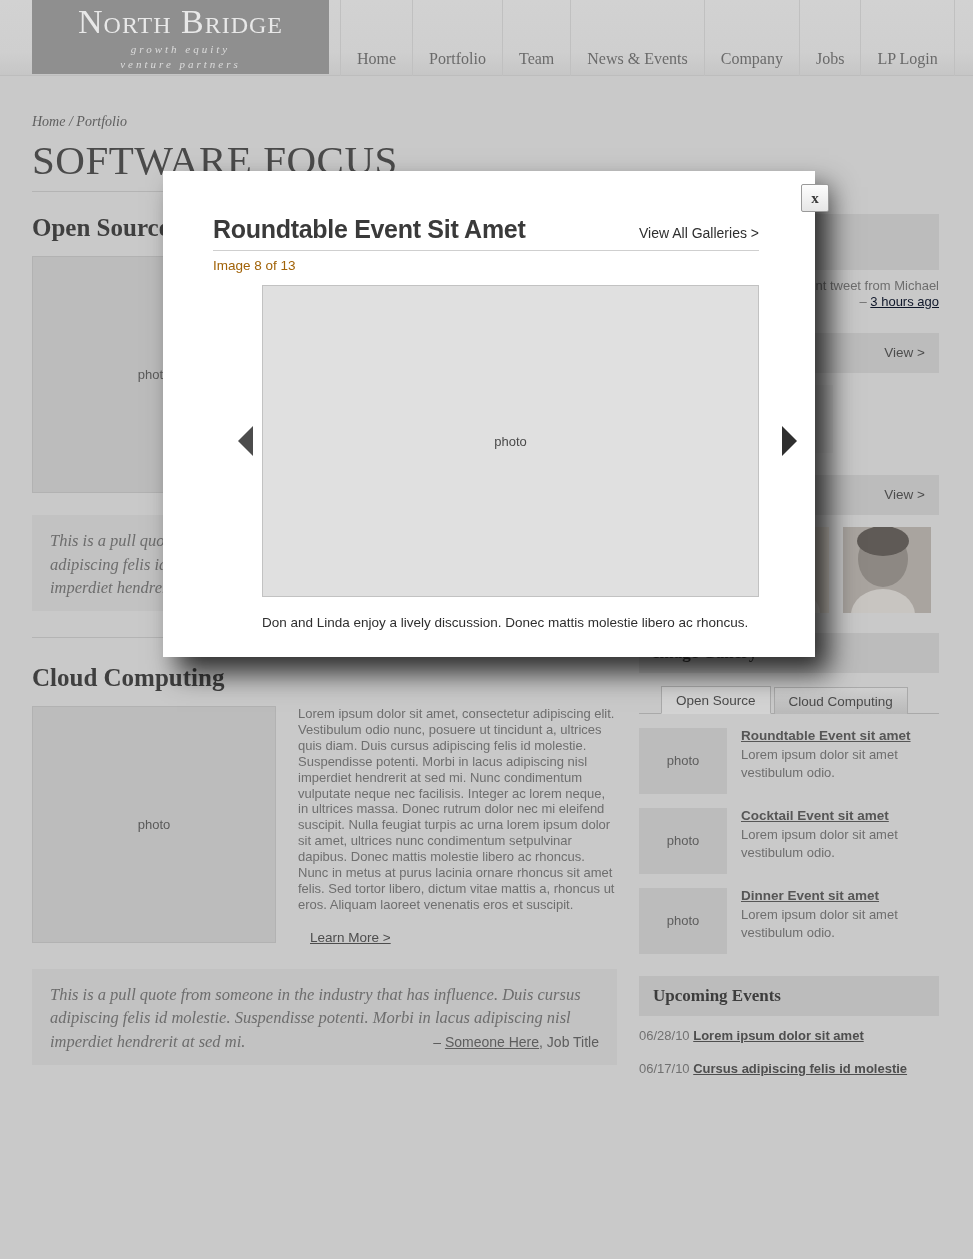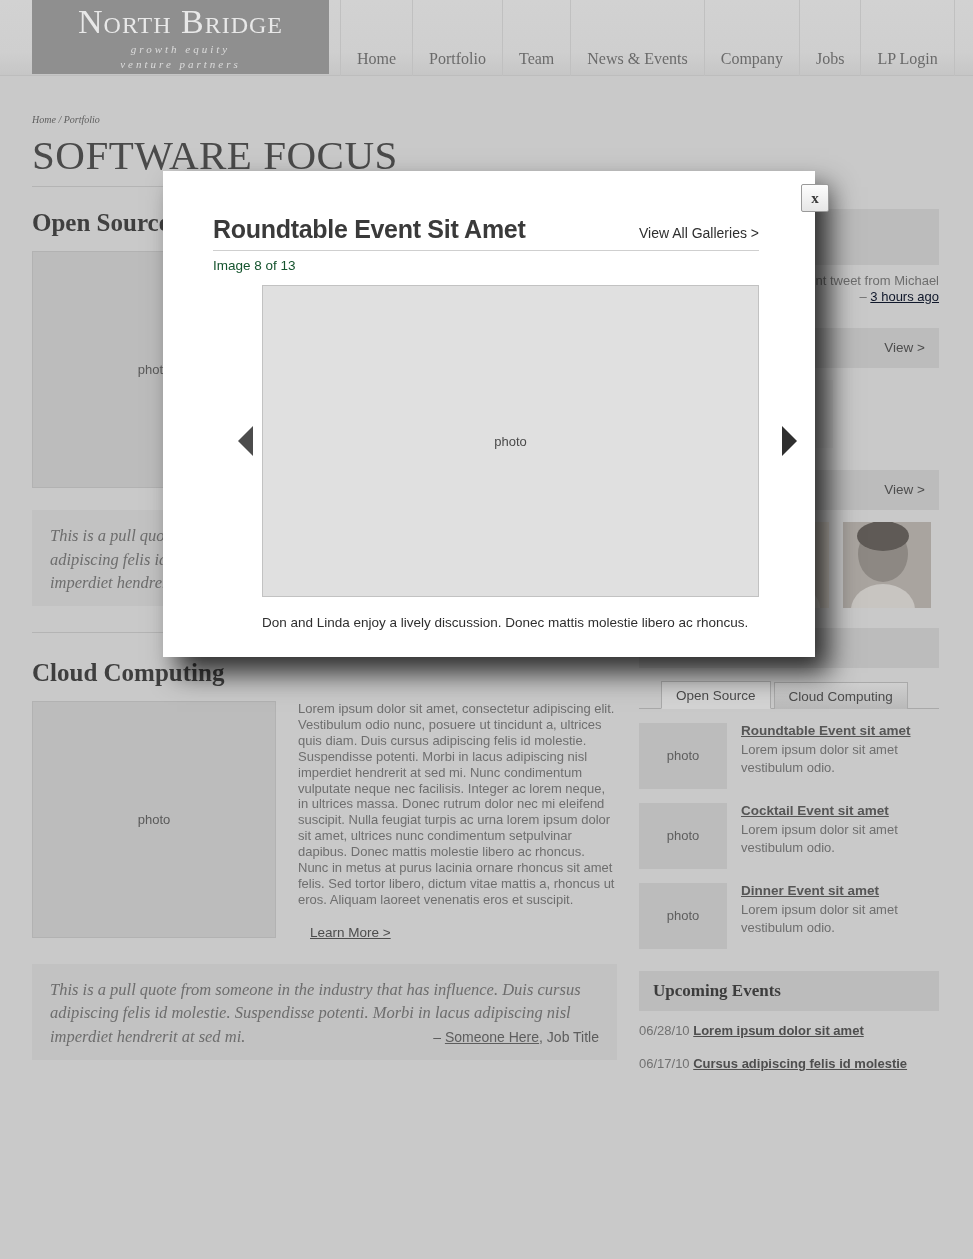--- a/index.html
+++ b/index.html
@@ -69,21 +69,21 @@
   .nav-item:last-child { border-right:1px solid #c0c0c0; }
 
   
   .content {
     position:relative;
     padding: 38px 32px 0 32px;
   }
   .breadcrumb {
     font-family:"Liberation Serif", serif;
     font-style:italic;
-    font-size:10px;
+    font-size:14px;
     color:#5e5e5e;
     margin-bottom:8px;
   }
   .page-title {
     font-family:"Liberation Serif", serif;
     font-size:41px;
     color:#4a4a4a;
     font-weight:normal;
     letter-spacing:0.5px;
     margin:0 0 8px 0;
@@ -249,21 +249,21 @@
     padding-bottom:6px;
   }
   .modal-title {
     font-size:25px; font-weight:bold; color:#3a3a3a; margin:0;
     letter-spacing:-0.3px;
   }
   .view-all {
     font-size:14px; color:#2e2e2e; text-decoration:none; cursor:pointer;
     white-space:nowrap;
   }
-  .modal-count { font-size:13.5px; color:#14532d; margin-top:7px; }
+  .modal-count { font-size:13.5px; color:#a16207; margin-top:7px; }
   .modal-stage {
     margin-top:12px;
     position:relative;
     height:312px;
   }
   .modal-photo {
     position:absolute; left:49px; right:0; top:0; height:312px;
     background:#e0e0e0;
     border:1px solid #c2c2c2;
     display:flex; align-items:center; justify-content:center;

